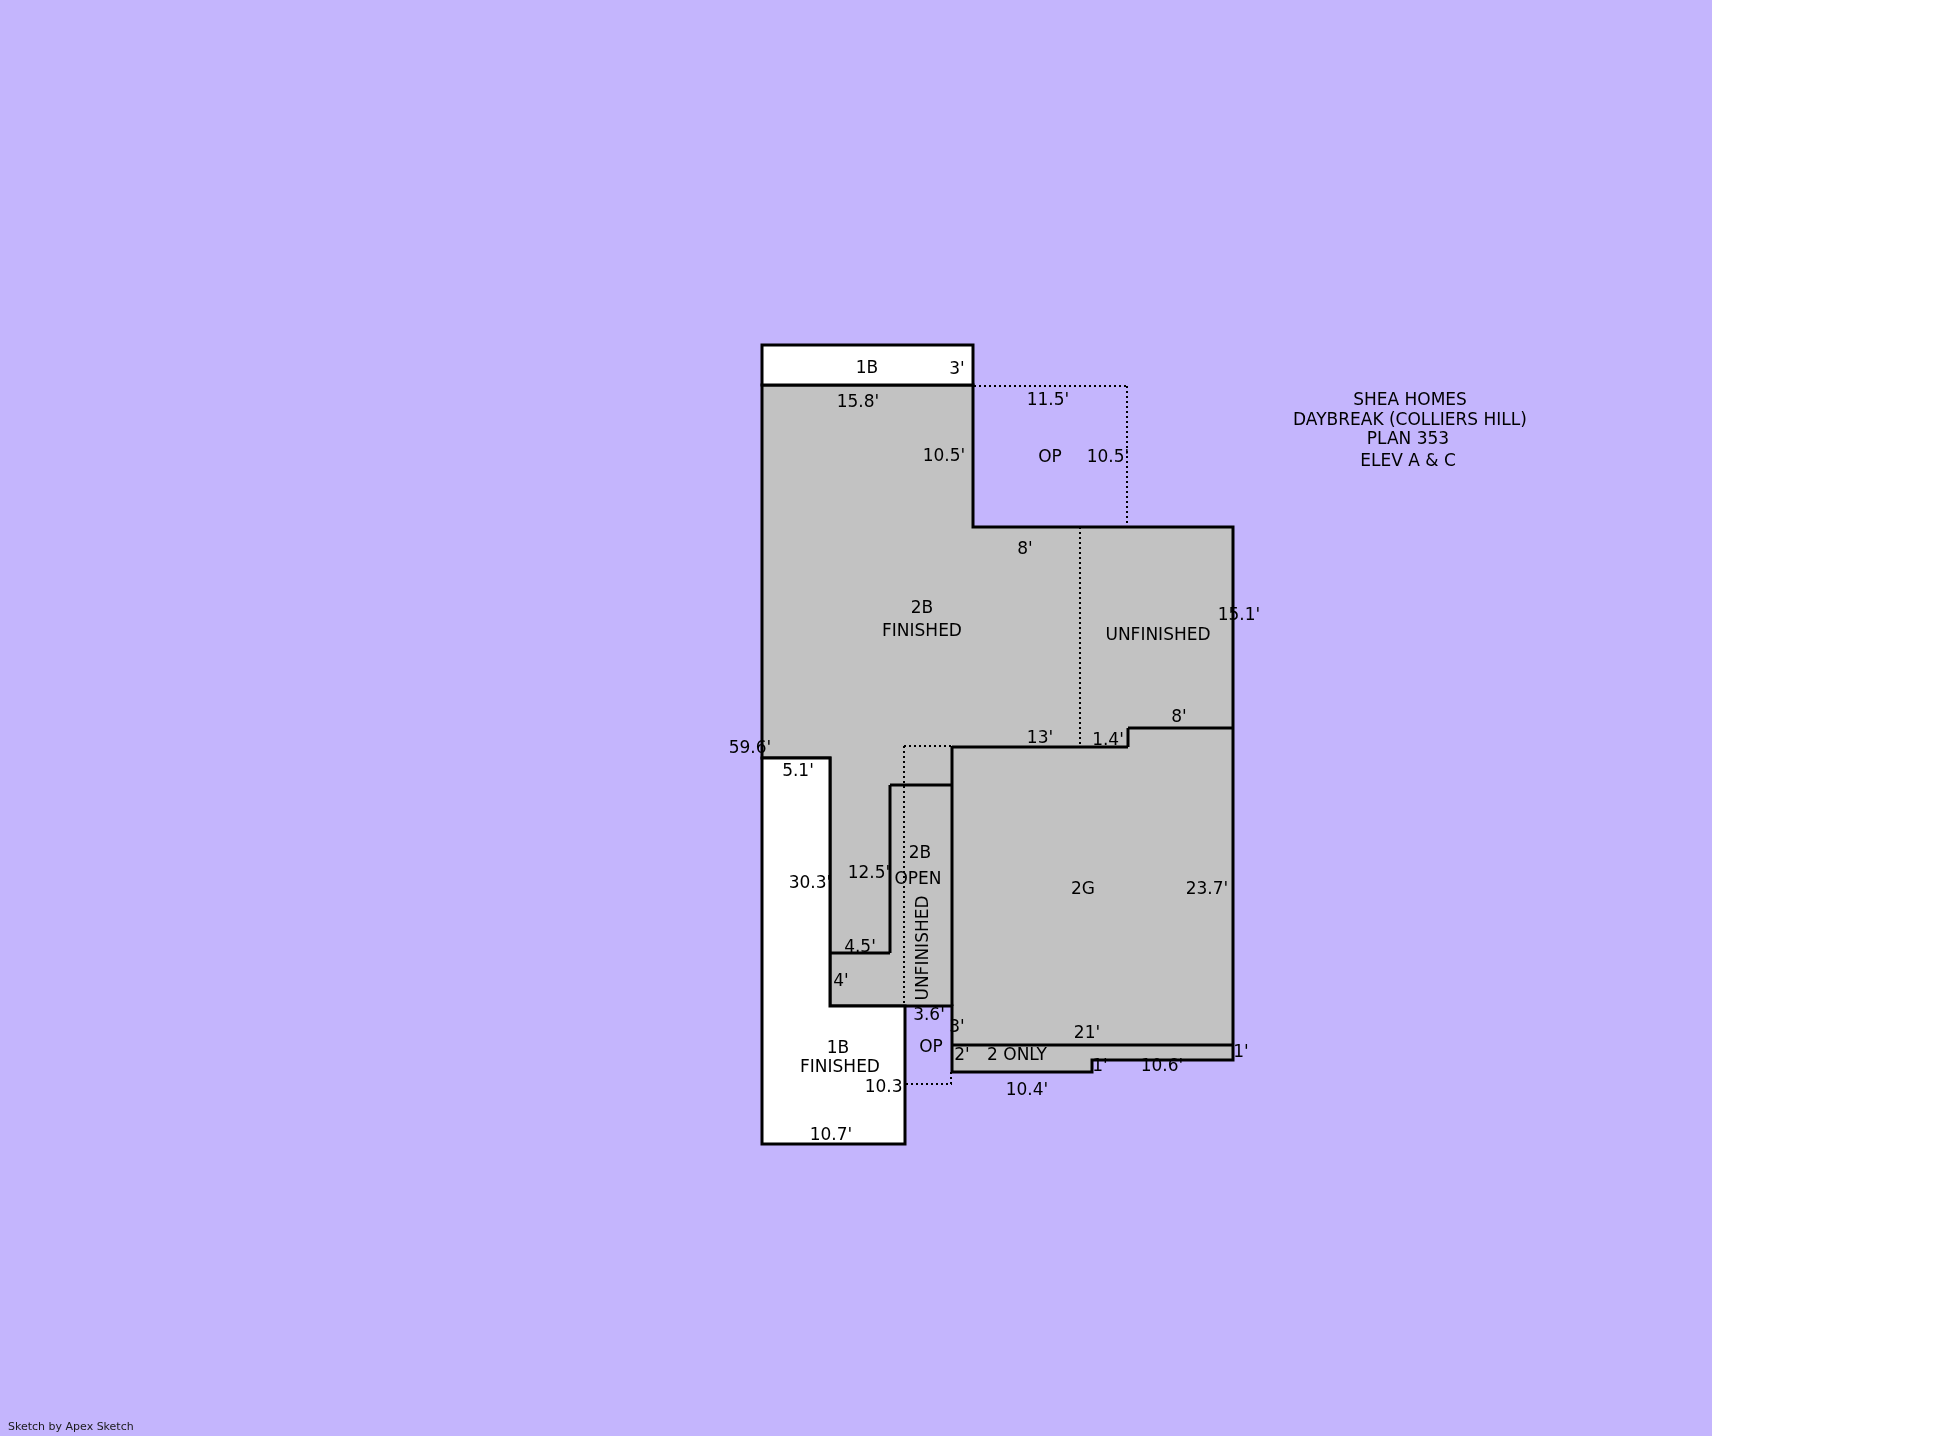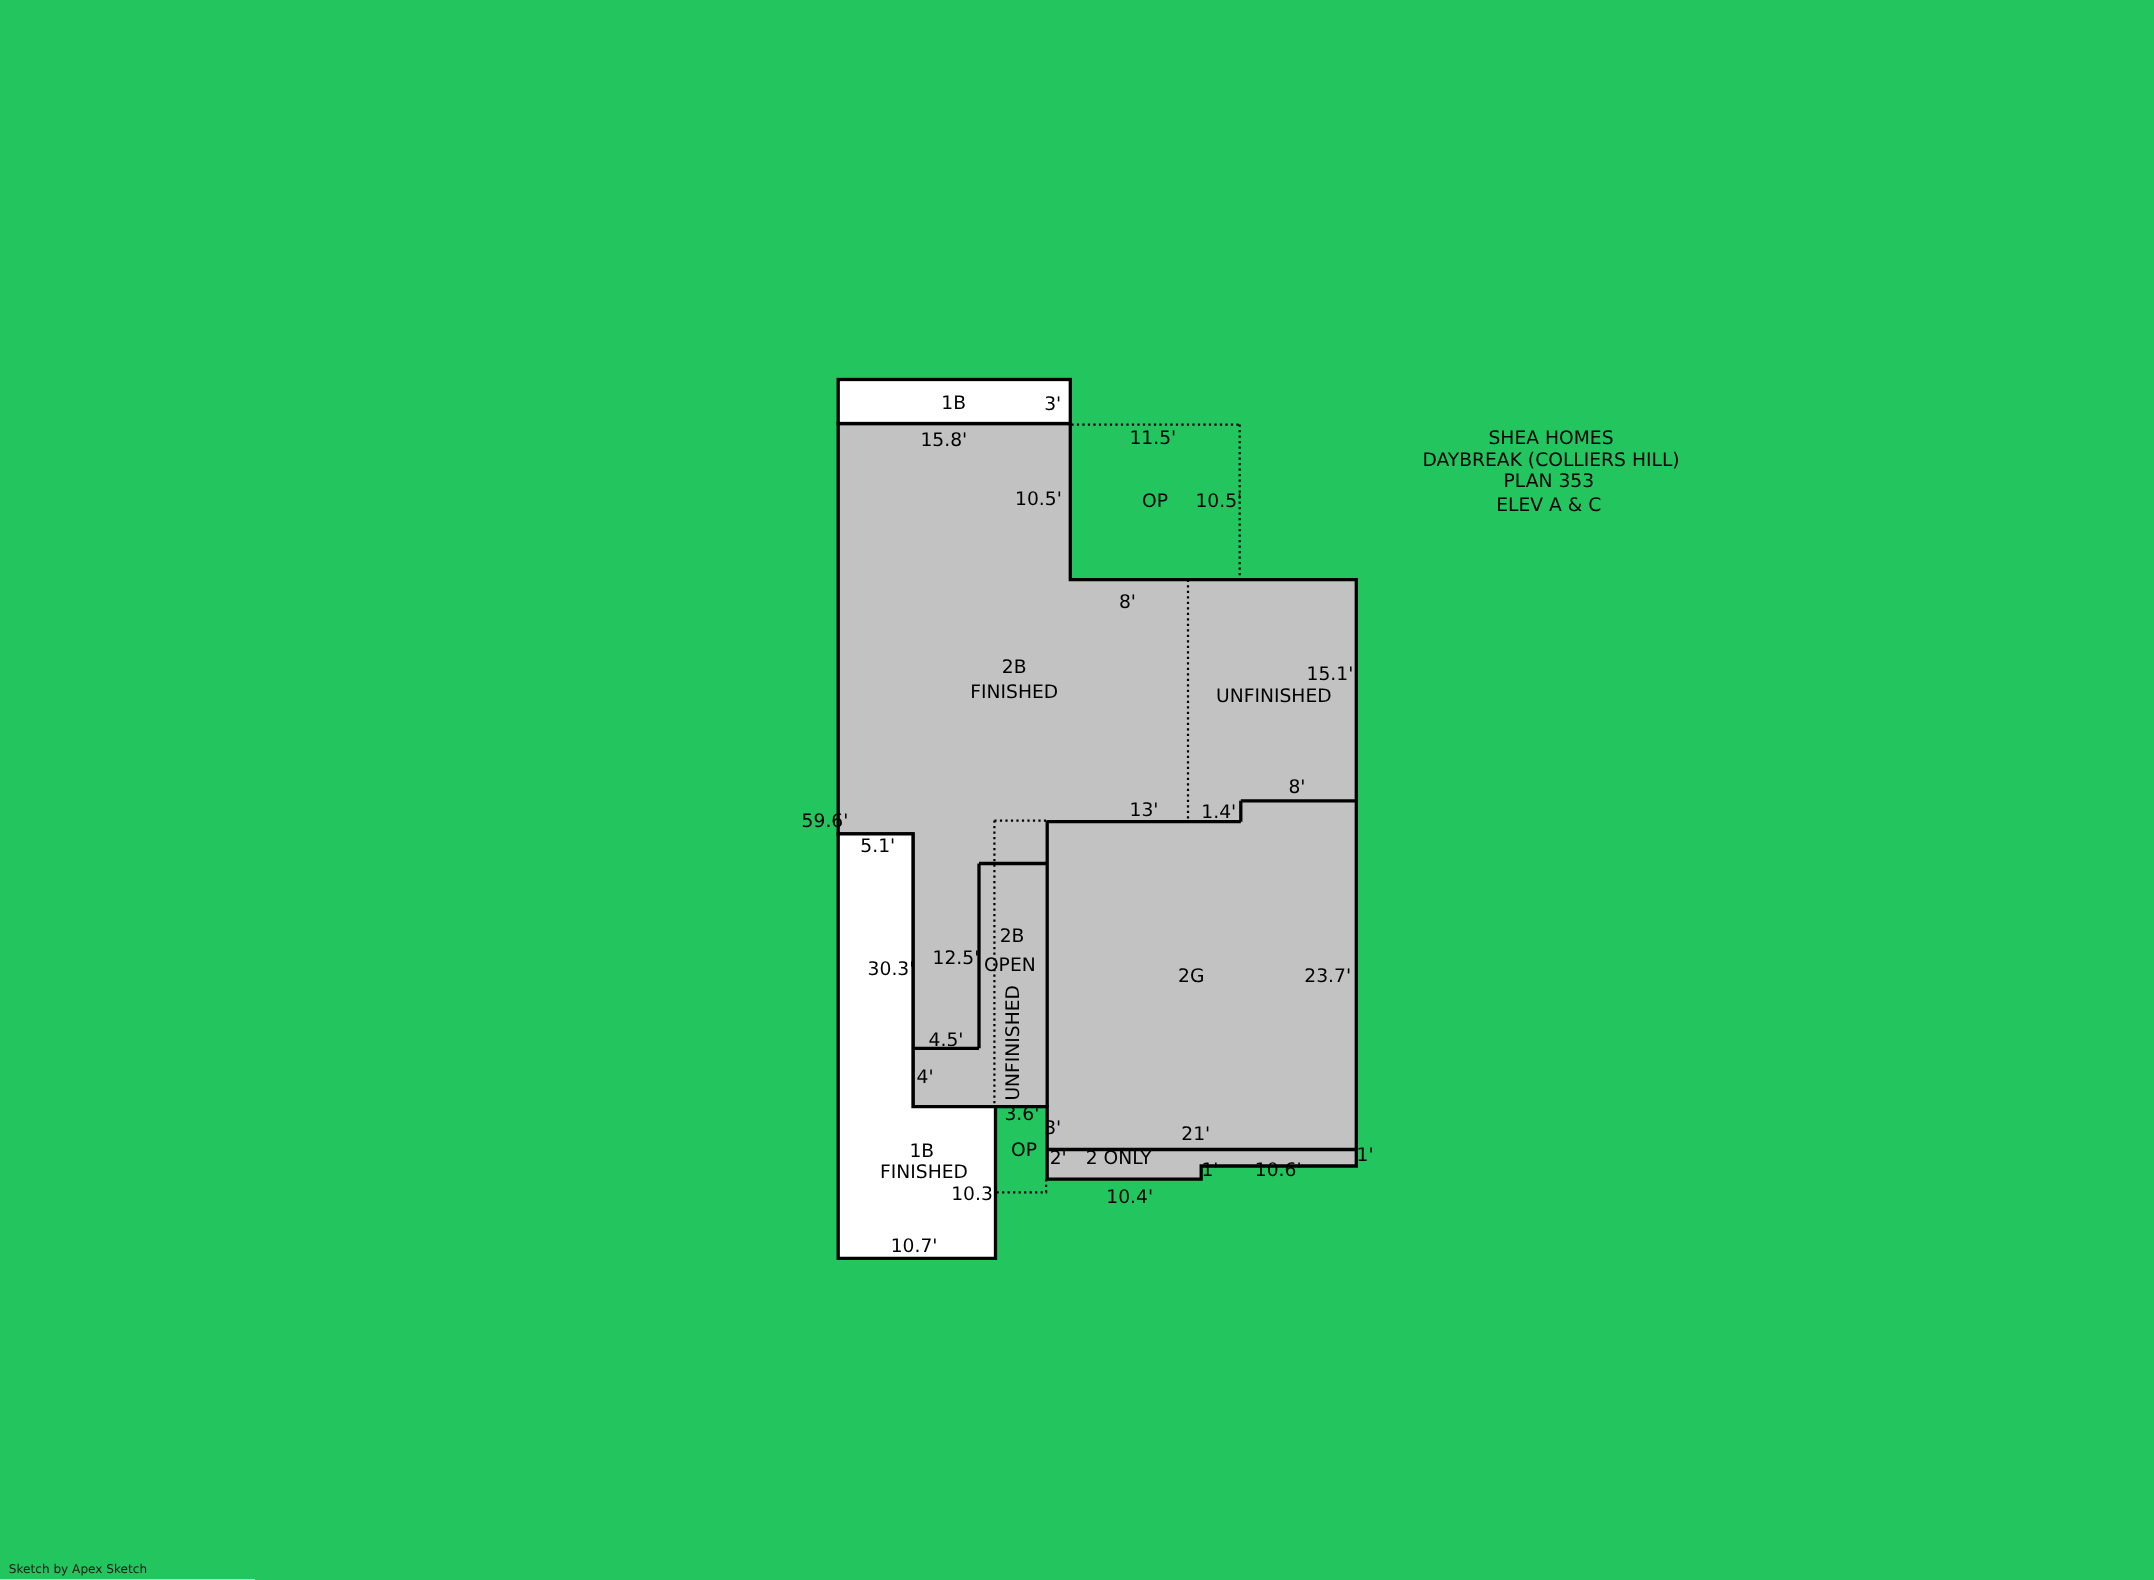--- a/index.html
+++ b/index.html
@@ -2,23 +2,23 @@
 <html><head>
 <meta charset="utf-8">
 <style>
   html, body {
     margin: 0;
     padding: 0;
     background: #ffffff;
   }
   .canvas {
     position: relative;
-    width: 1958px;
+    width: 1712px;
     height: 1436px;
-    background: #22c55e;
+    background: #c4b5fd;
     overflow: hidden;
     font-family: "DejaVu Sans", sans-serif;
   }
   .plan-svg {
     position: absolute;
     left: 0;
     top: 0;
   }
   .lbl {
     position: absolute;
@@ -72,21 +72,21 @@
 
   <div class="lbl" style="left:1048px; top:399px;">11.5'</div>
   <div class="lbl" style="left:944px; top:455px;">10.5'</div>
   <div class="lbl" style="left:1050px; top:456px;">OP</div>
   <div class="lbl" style="left:1108px; top:456px;">10.5'</div>
 
   <div class="lbl" style="left:1025px; top:548px;">8'</div>
   <div class="lbl" style="left:922px; top:607px;">2B</div>
   <div class="lbl" style="left:922px; top:630px;">FINISHED</div>
 
-  <div class="lbl" style="left:1209px; top:614px;text-align:right;">15.1'</div>
+  <div class="lbl" style="left:1239px; top:614px;text-align:right;">15.1'</div>
   <div class="lbl" style="left:1158px; top:634px;">UNFINISHED</div>
   <div class="lbl" style="left:1179px; top:716px;">8'</div>
   <div class="lbl" style="left:1040px; top:737px;">13'</div>
   <div class="lbl" style="left:1108px; top:739px;">1.4'</div>
 
   <div class="lbl" style="left:738px; top:747px;margin-left:12px;">59.6'</div>
   <div class="lbl" style="left:798px; top:770px;">5.1'</div>
   <div class="lbl" style="left:810px; top:882px;">30.3'</div>
 
   <div class="lbl" style="left:869px; top:872px;">12.5'</div>

